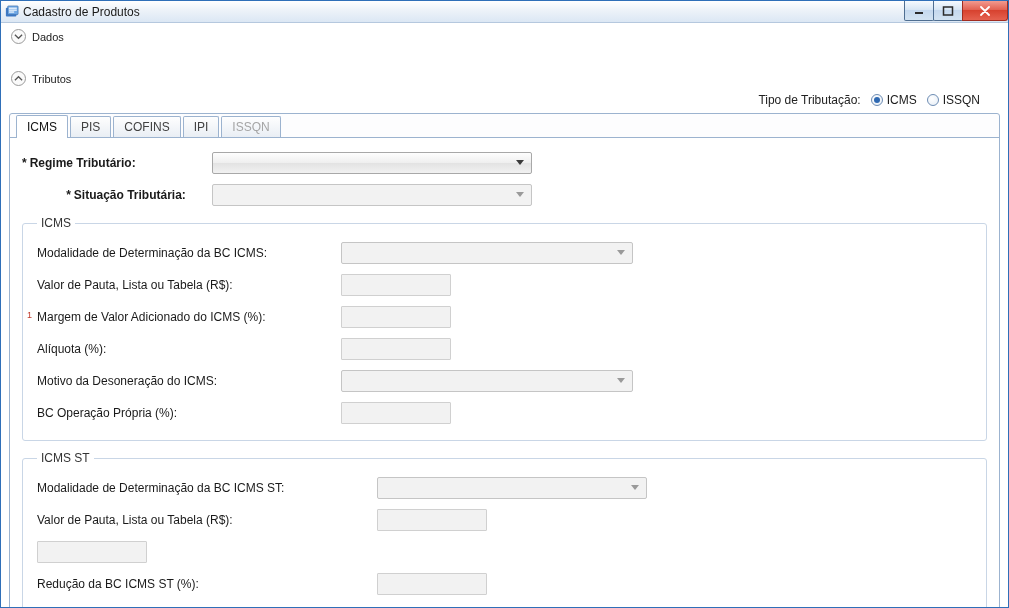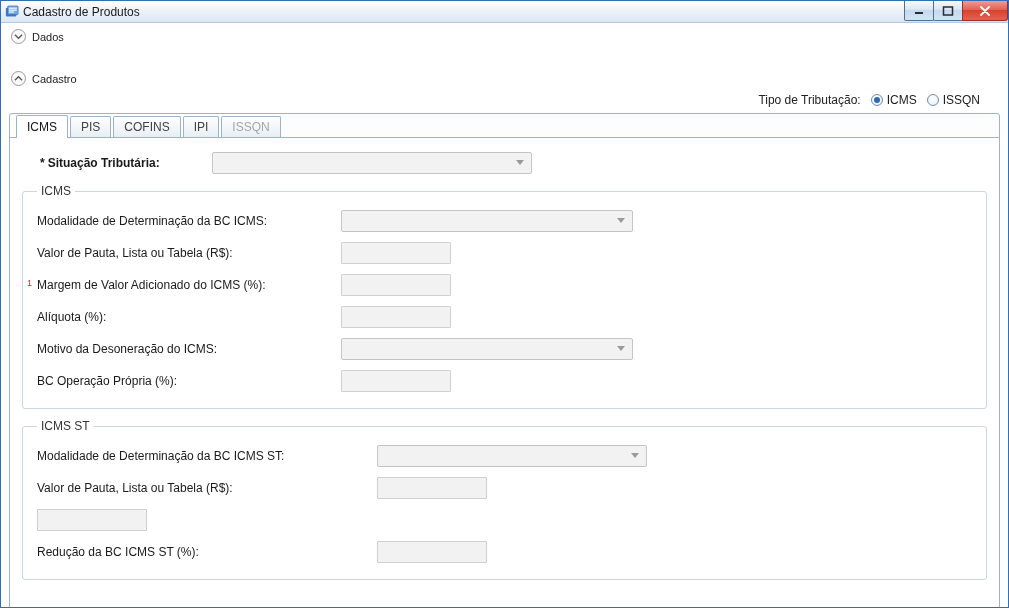--- a/index.html
+++ b/index.html
@@ -107,21 +107,21 @@
       </span>
       <span class="section-title">Dados</span>
     </div>
 
     <div class="section-header subheader-row" style="padding-top:2px;">
       <span class="expander">
         <svg viewBox="0 0 10 10">
             <path d="M1 7 L5 3 L9 7" fill="none" stroke="#555" stroke-width="1.4"></path>
           </svg>
       </span>
-      <span class="section-title">Cadastro</span>
+      <span class="section-title">Tributos</span>
 
       <div class="tipo-group">
         <span class="lbl">Tipo de Tributação:</span>
         <span class="radio-wrap">
           <span class="radio-dot checked"></span>
           <span>ICMS</span>
         </span>
         <span class="radio-wrap">
           <span class="radio-dot"></span>
           <span>ISSQN</span>
@@ -134,21 +134,32 @@
         <div class="tab active"><span>ICMS</span></div>
         <div class="tab"><span>PIS</span></div>
         <div class="tab"><span>COFINS</span></div>
         <div class="tab"><span>IPI</span></div>
         <div class="tab disabled"><span>ISSQN</span></div>
       </div>
 
       <div class="tab-panel">
 
         <div class="form-row">
-          <span class="lbl bold" style="padding-left:18px;"><span class="ast">*</span><span>Situação Tributária:</span></span>
+          <span class="lbl bold"><span class="ast">*</span><span>Regime Tributário:</span></span>
+          <div class="combo combo-w320">
+            <span></span>
+            <span class="arrow">
+                <svg viewBox="0 0 8 6">
+                  <path d="M0 0 L4 5 L8 0 Z" fill="#3a3a3a"></path>
+                </svg>
+              </span>
+          </div>
+        </div>
+        <div class="form-row">
+          <span class="lbl bold" style="padding-left:18px;text-align:center;"><span class="ast">*</span><span>Situação Tributária:</span></span>
           <div class="combo combo-w320 disabled">
             <span></span>
             <span class="arrow">
                 <svg viewBox="0 0 8 6">
                   <path d="M0 0 L4 5 L8 0 Z" fill="#9a9a9a"></path>
                 </svg>
               </span>
           </div>
         </div>
 

